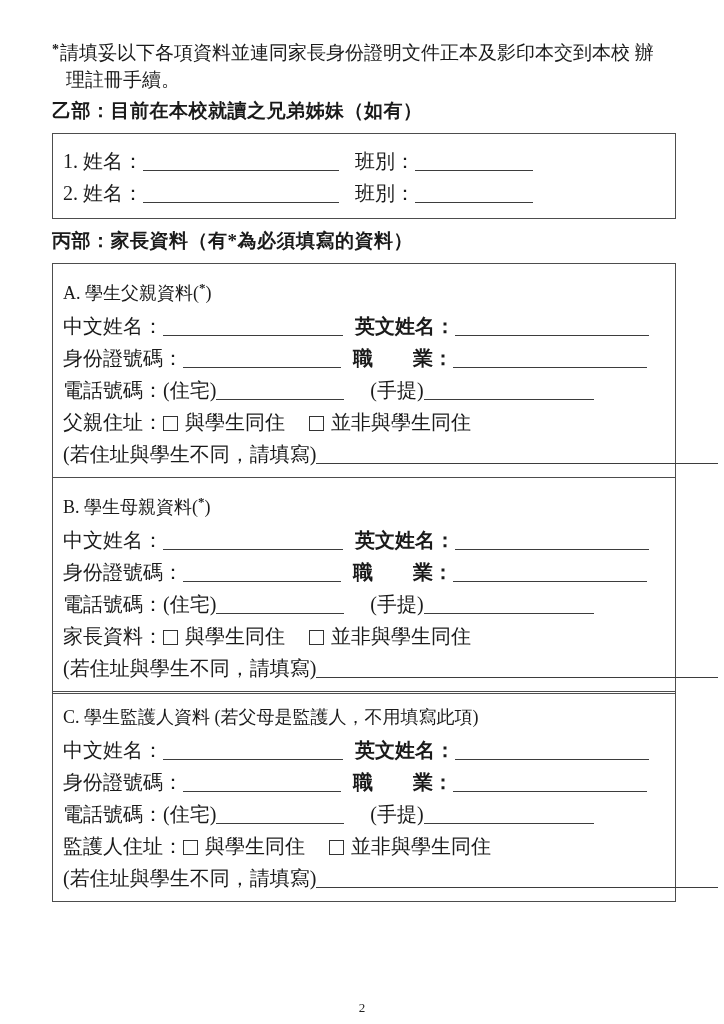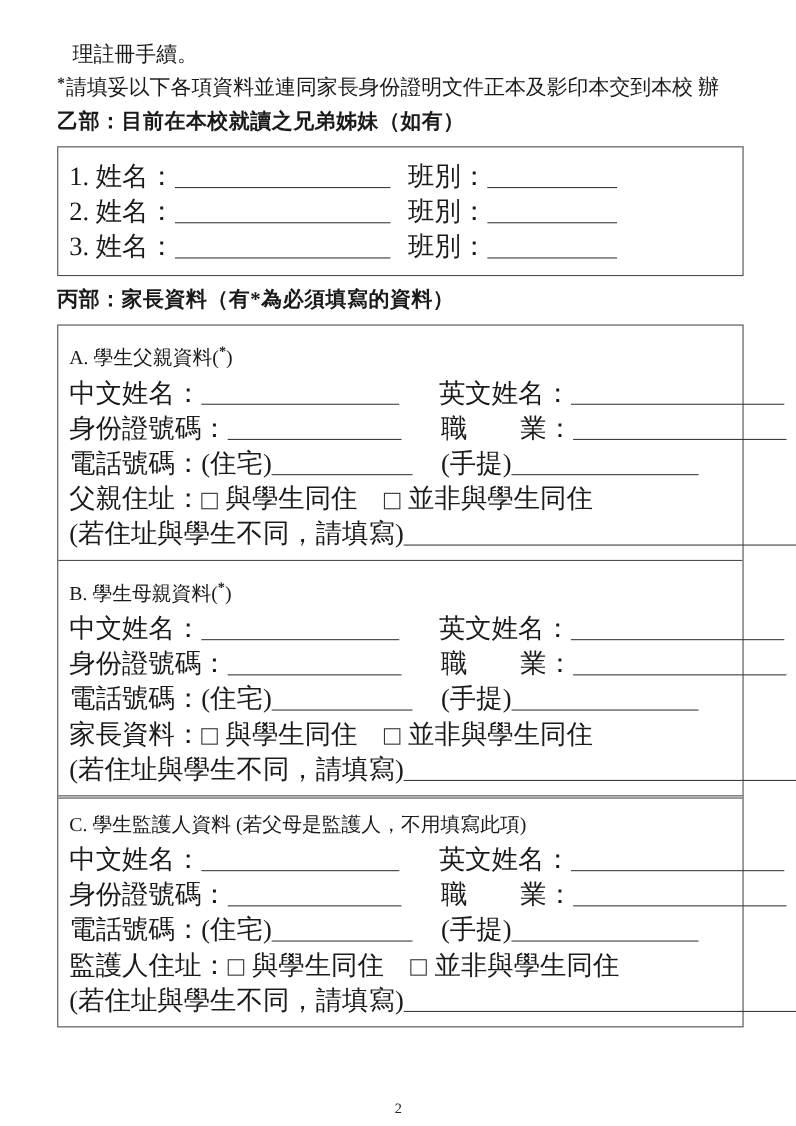--- a/index.html
+++ b/index.html
@@ -27,37 +27,37 @@
     line-height: 28px;
     margin-top: 4px;
     letter-spacing: 0.5px;
   }
   .heading.h-bing { margin-top: 8px; }
 
   
   .box { border: 1px solid #4d4d4d; margin-top: 8px; background: #fff; }
   .box-sib { padding: 16px 10px 4px 10px; }
 
-  .row { font-size: 24px; height: 23px; line-height: 23px; white-space: nowrap; margin-bottom: 9px; }
+  .row { font-size: 20px; height: 23px; line-height: 23px; white-space: nowrap; margin-bottom: 9px; }
   .sib-row { margin-bottom: 9px; }
 
   
   .blank {
     display: inline-block;
     height: 16px;
     border-bottom: 1px solid #3d3d3d;
     transform: translateY(3px);
   }
   .w196 { width: 196px; } .w118 { width: 118px; }
   .w180 { width: 180px; } .w194 { width: 194px; }
   .w158 { width: 158px; } .w128 { width: 128px; }
   .w170 { width: 170px; } .w402 { width: 402px; }
   .w152 { width: 152px; }
 
-  .ml16 { margin-left: 16px; } .ml20 { margin-left: 36px; }
+  .ml16 { margin-left: 16px; } .ml20 { margin-left: 12px; font-weight: bold; }
   .ml24 { margin-left: 24px; } .ml26 { margin-left: 26px; text-align: center; }
 
   
   .sec { padding: 12px 14px 2px 10px; }
   .sec + .sec { border-top: 1px solid #4d4d4d; }
   .sec.guardian { border-top: 3px double #4d4d4d; }
   .sec-title { font-size: 18px; line-height: 23px; margin-bottom: 10px; white-space: nowrap; }
   .star { vertical-align: super; font-size: 13px; font-weight: bold; }
 
   
@@ -83,34 +83,31 @@
     color: #222;
   }
 </style>
 </head>
 <body>
 
 <div class="page">
   <div class="content">
 
     <div class="intro">
+      <div class="intro-line"><span class="marker">*</span><span>請填妥以下各項資料並連同家長身份證明文件正本及影印本交到本校 辦</span></div>
       <div class="intro-line indent">理註冊手續。</div>
-      <div class="intro-line"><span class="marker">*</span><span>請填妥以下各項資料並連同家長身份證明文件正本及影印本交到本校 辦</span></div>
     </div>
 
     <div class="heading">乙部：目前在本校就讀之兄弟姊妹（如有）</div>
     <div class="box box-sib">
       <div class="row sib-row">
         <span>1.</span>&nbsp;<span>姓名：</span><span class="blank w196"></span><span class="ml16">班別：</span><span class="blank w118"></span>
       </div>
       <div class="row sib-row">
         <span>2.</span>&nbsp;<span>姓名：</span><span class="blank w196"></span><span class="ml16">班別：</span><span class="blank w118"></span>
-      </div>
-      <div class="row sib-row">
-        <span>3.</span>&nbsp;<span>姓名：</span><span class="blank w196"></span><span class="ml16">班別：</span><span class="blank w118"></span>
       </div>
     </div>
 
     <div class="heading h-bing">丙部：家長資料（有*為必須填寫的資料）</div>
     <div class="box">
 
       <div class="sec">
         <div class="sec-title"><span>A. 學生父親資料(</span><span class="star">*</span><span>)</span></div>
         <div class="row">
           <span>中文姓名：</span><span class="blank w180"></span><span class="ml20">英文姓名：</span><span class="blank w194"></span>

